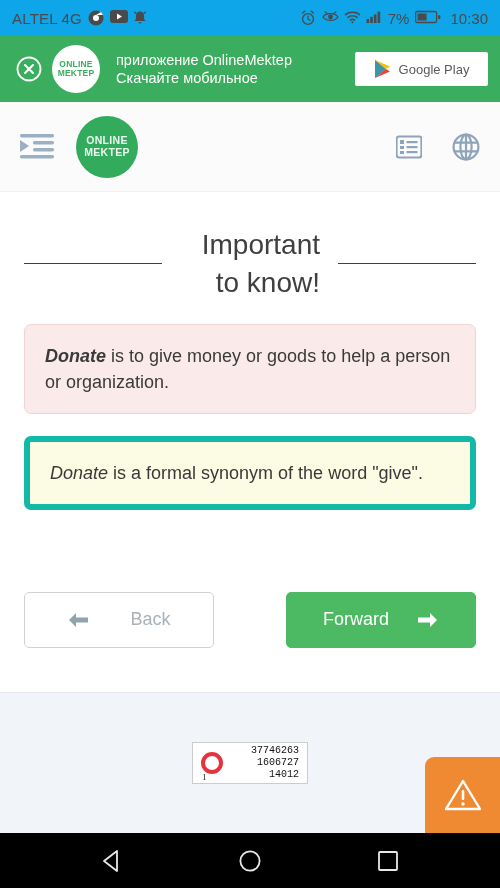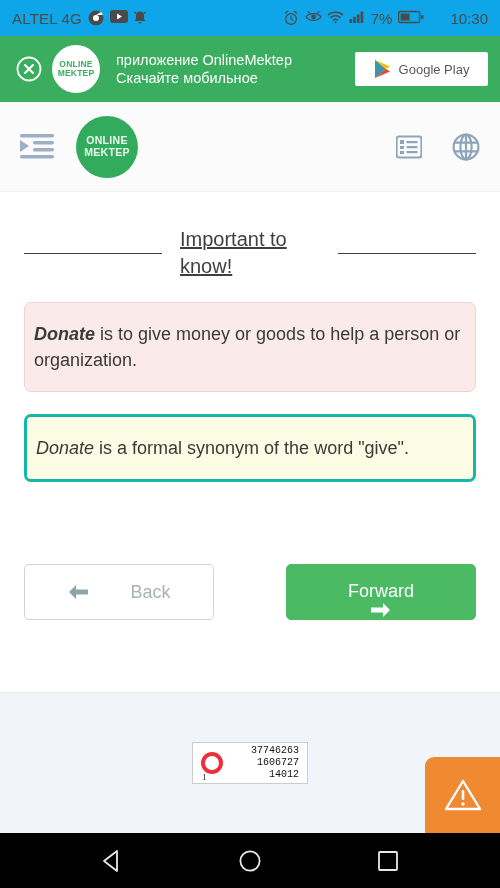--- a/index.html
+++ b/index.html
@@ -16,21 +16,21 @@
     height: 36px; background: #0ea5e9;
     display: flex; align-items: center; justify-content: space-between;
     padding: 0 12px;
     color: #4a4a4a; font-size: 15px;
   }
   .sb-left, .sb-right { display: flex; align-items: center; gap: 6px; }
   .sb-carrier { font-size: 15px; color: #4a4a4a; letter-spacing: .2px; }
   .sb-ico { width: 16px; height: 16px; display: inline-block; line-height: 0; }
   .sb-ico svg { display: block; }
   .sb-pct { font-size: 15px; color: #4a4a4a; }
-  .sb-time { font-size: 15px; color: #4a4a4a; margin-left: 20px; }
+  .sb-time { font-size: 15px; color: #4a4a4a; margin-left: 3px; }
 
   
   .banner {
     height: 66px; background: #3aae5e;
     display: flex; align-items: center; gap: 0px; padding: 0 12px;
   }
   .banner-close { width: 34px; flex: 0 0 34px; display: flex; align-items: center; justify-content: center; cursor: pointer; }
   .banner-logo {
     width: 48px; height: 48px; flex: 0 0 48px; border-radius: 50%;
     background: #ffffff; display: flex; flex-direction: column;
@@ -66,43 +66,43 @@
 
   
   .content { padding: 0 24px; background: #fff; }
 
   .divider-head {
     display: flex; align-items: center; gap: 18px;
     margin-top: 34px;
   }
   .divider-head .rule { flex: 1; height: 1px; background: #3f3f3f; }
   .divider-head .dh-title {
-    font-size: 20px; color: #3f3f3f; text-align: left;
-    max-width: 140px; line-height: 1.35; text-decoration: underline;
+    font-size: 28px; color: #3f3f3f; text-align: right;
+    max-width: 140px; line-height: 1.35;
   }
   .divider-head.wide .dh-title { max-width: none; white-space: nowrap; }
 
   .callout {
-    margin-top: 22px; border-radius: 7px; padding: 18px 9px;
+    margin-top: 22px; border-radius: 7px; padding: 18px 20px;
     font-size: 18px; line-height: 1.45; color: #3a3a3a;
   }
   .callout.pink { background: #fbeaea; border: 1px solid #f0d4d8; }
-  .callout.yellow { background: #fcfbe4; border: 3px solid #14b8a6; }
+  .callout.yellow { background: #fcfbe4; border: 6px solid #14b8a6; }
   .callout b { font-weight: 700; font-style: italic; }
   .callout i { font-style: italic; }
 
   
   .btnrow { display: flex; gap: 72px; margin-top: 82px; padding-bottom: 34px; }
   .btn {
     height: 56px; border-radius: 5px; display: flex; align-items: center;
     justify-content: space-around; padding: 16px 22px; cursor: pointer;
     font-size: 18px;
   }
   .btn-back { width: 191px; background: #fff; border: 1px solid #cfd2d4; color: #a8b2b8; }
-  .btn-fwd  { width: 191px; background: #4cb963; border: 1px solid #4cb963; color: #ffffff; flex-direction: column; }
+  .btn-fwd  { width: 191px; background: #4cb963; border: 1px solid #4cb963; color: #ffffff; }
 
   
   .footer {
     position: absolute; left: 0; right: 0; top: 692px; bottom: 55px;
     background: #f1f4f8; border-top: 1px solid #e5e9ef;
   }
   .counter {
     position: absolute; left: 192px; top: 742px;
     width: 116px; height: 42px; background: #ffffff; border: 1px solid #cccccc;
     display: flex; align-items: center; padding: 0 4px;

